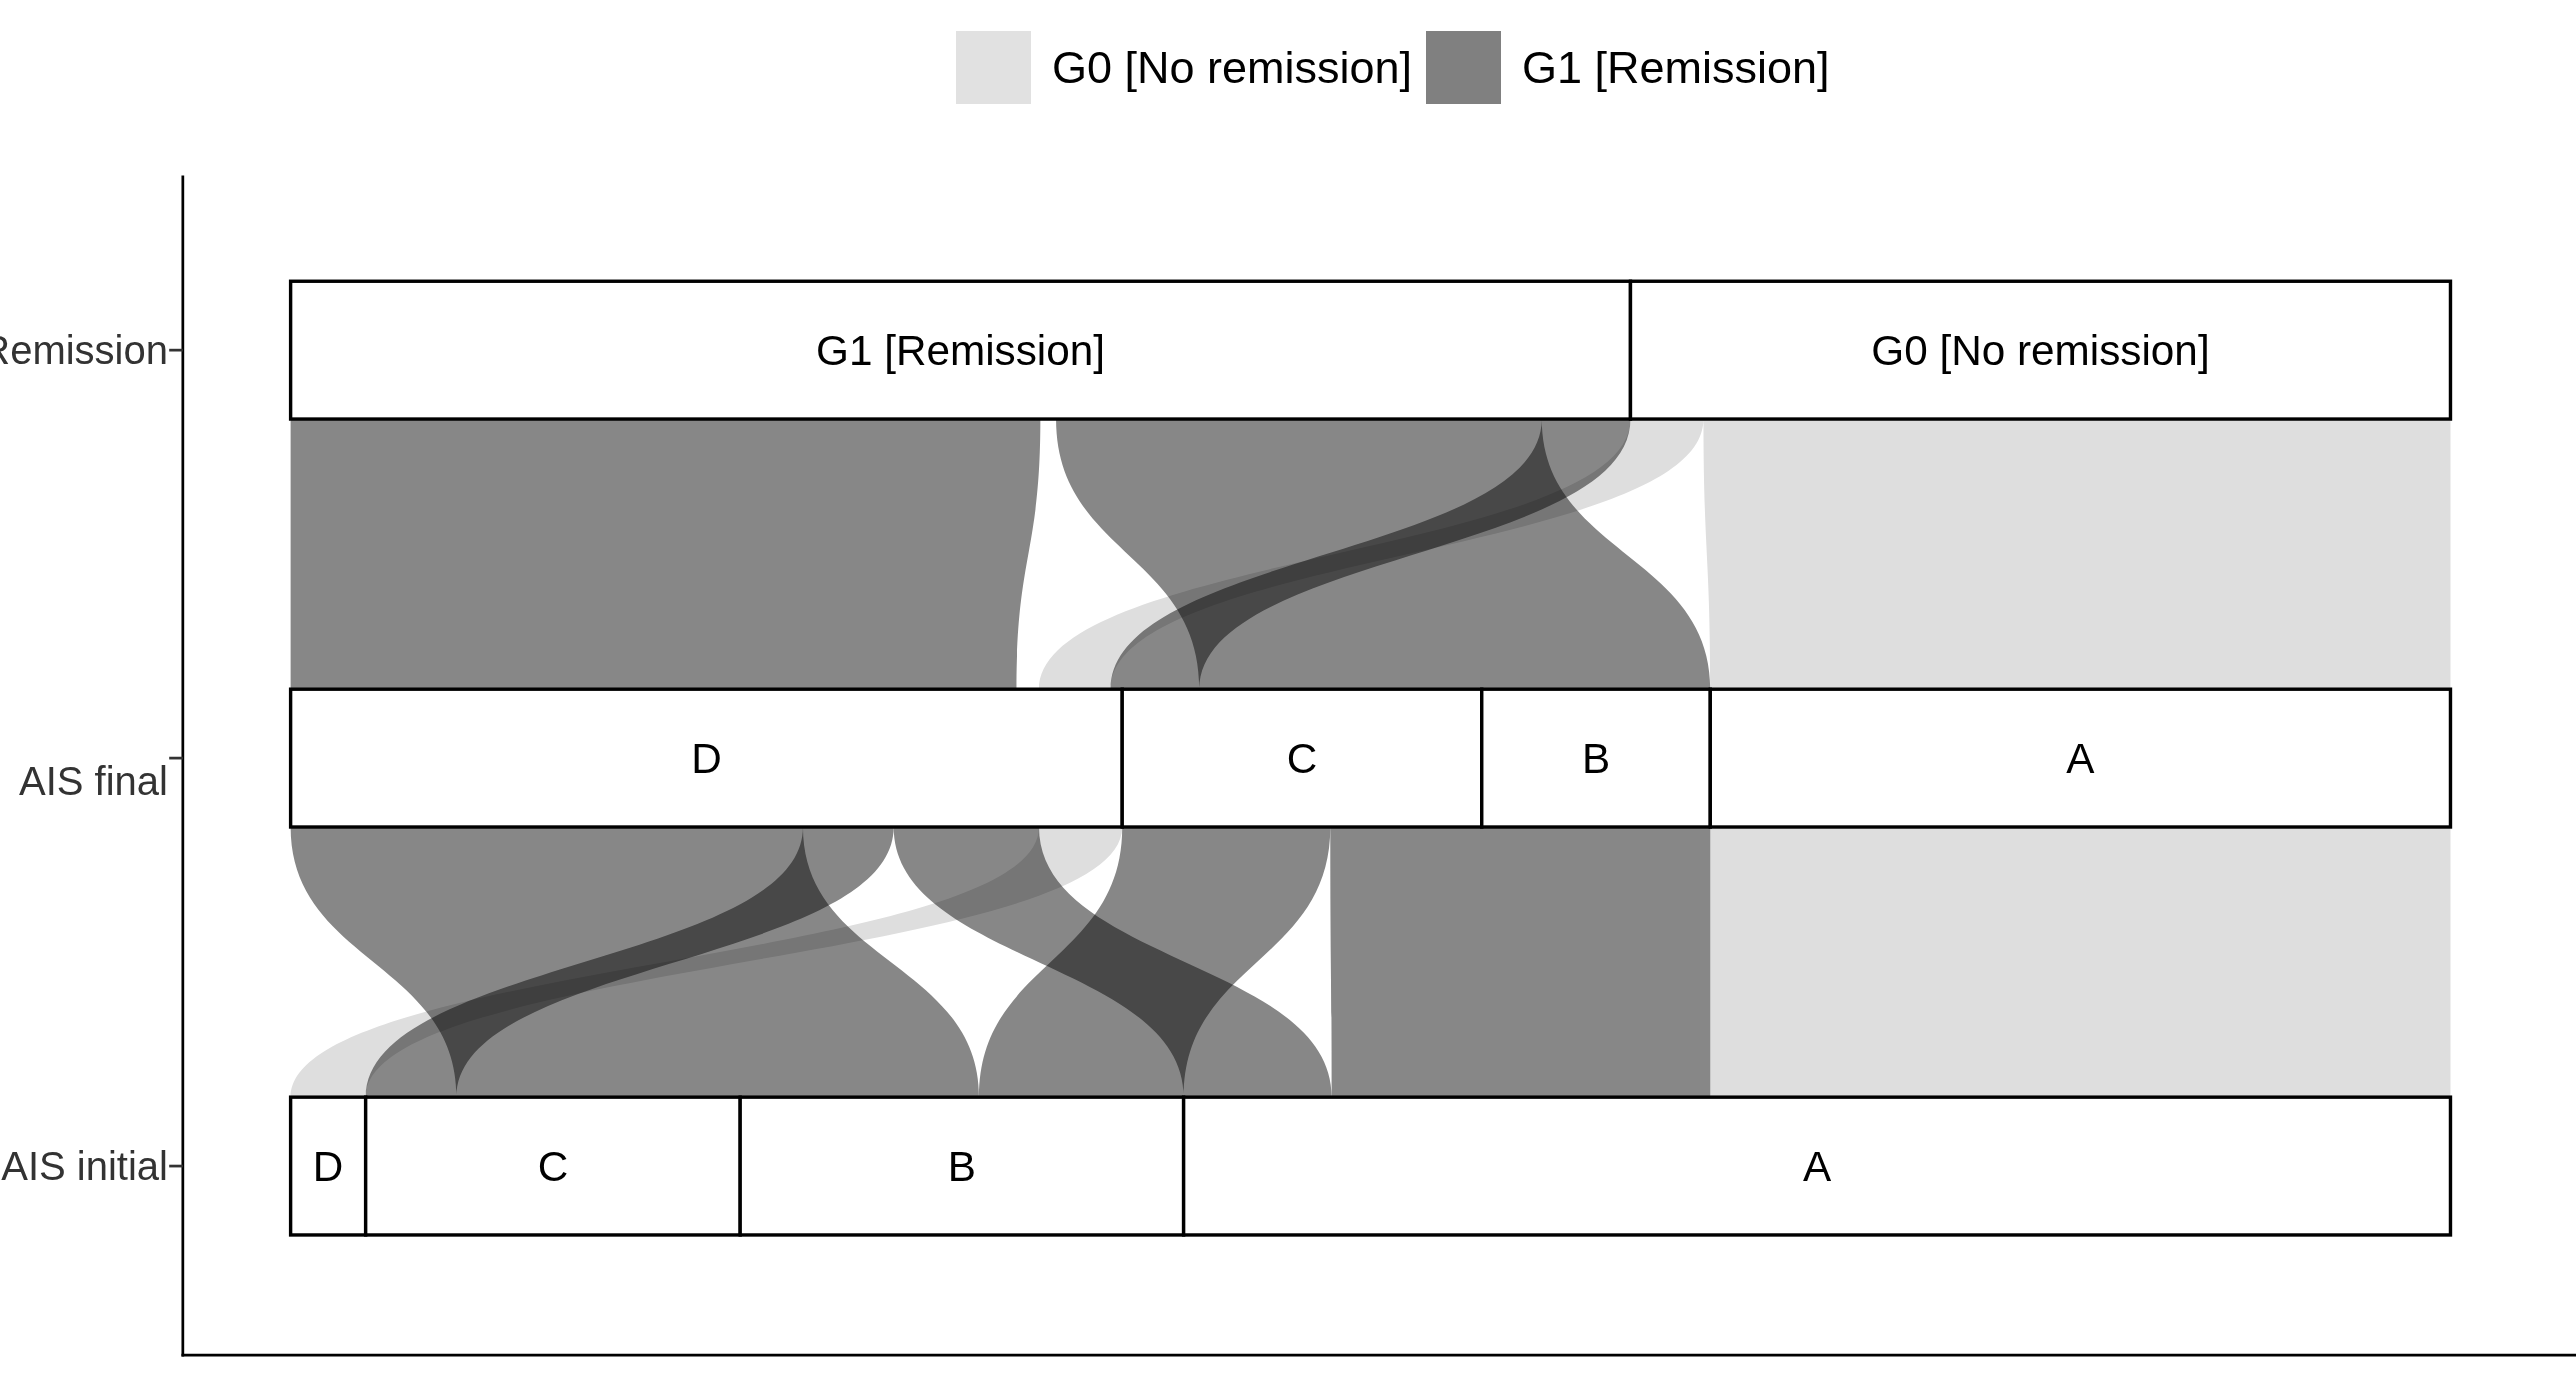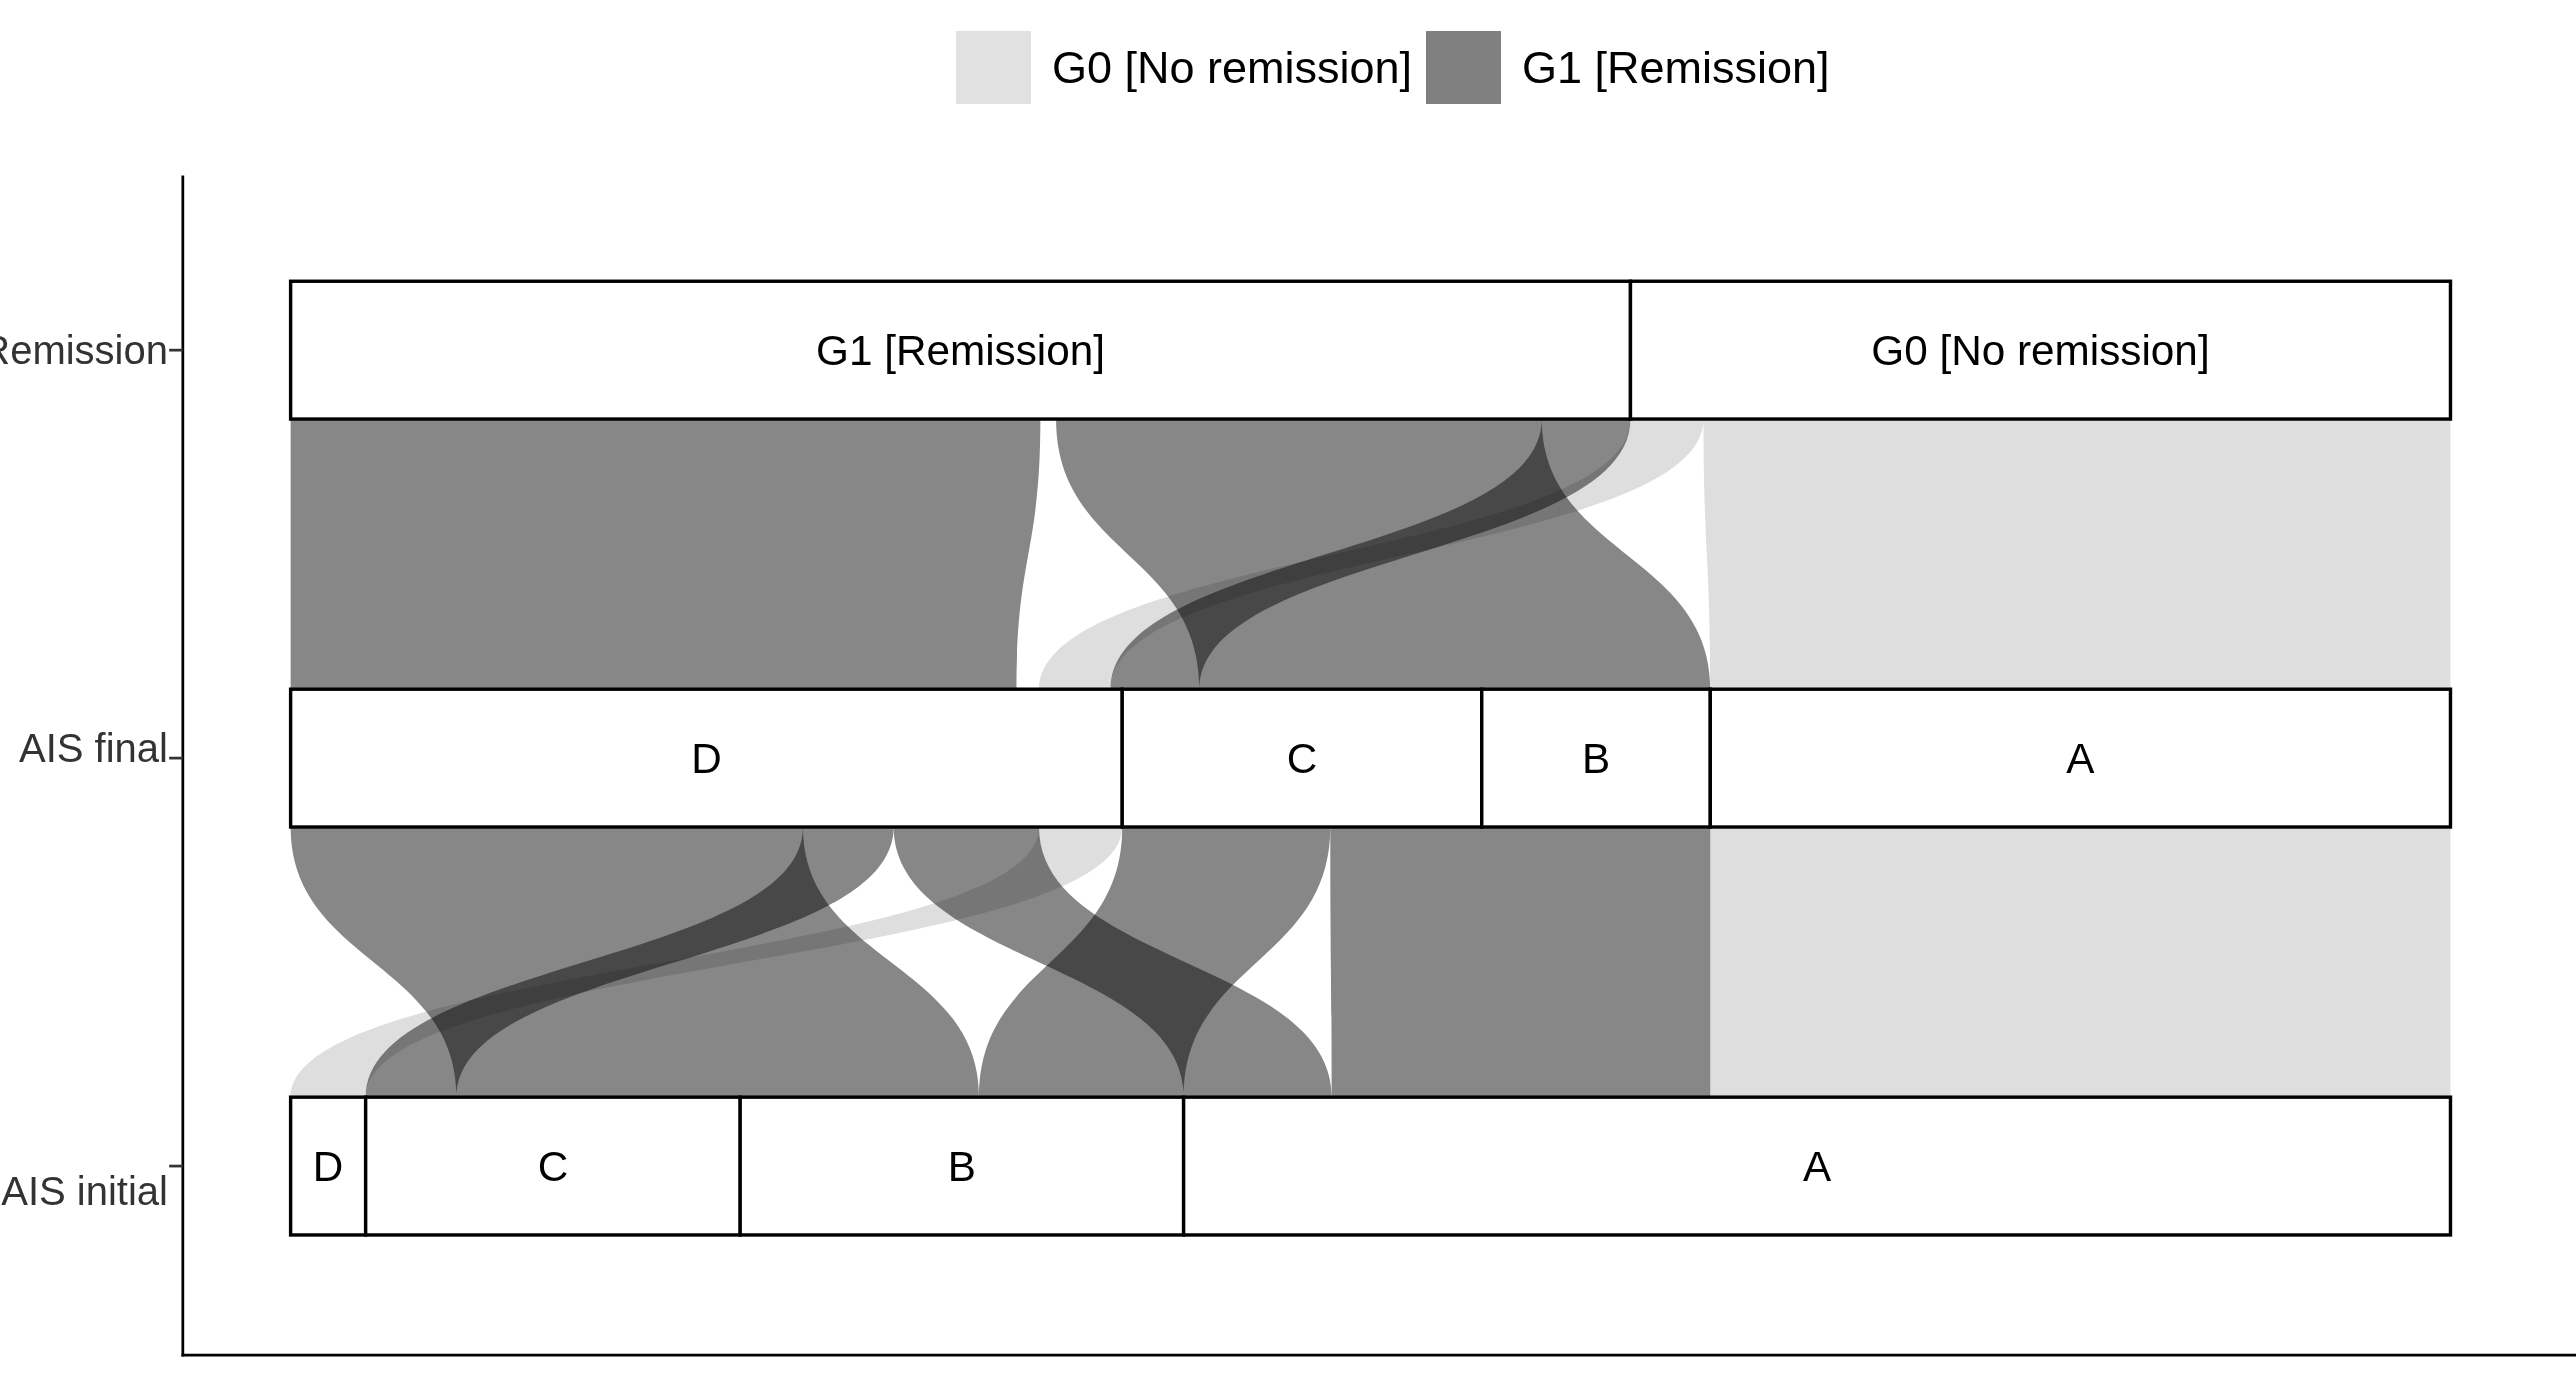--- a/index.html
+++ b/index.html
@@ -77,15 +77,15 @@
     <span class="legend-swatch" style="background: rgb(225, 225, 225);"></span>
     <span class="legend-label">G0 [No remission]</span>
   </div>
   <div class="legend-item" style="left:1426px;">
     <span class="legend-swatch" style="background: rgb(128, 128, 128);"></span>
     <span class="legend-label">G1 [Remission]</span>
   </div>
 </div>
 
 <div class="y-axis-label" style="top:281px;">Remission</div>
-<div class="y-axis-label" style="top:679px;">AIS final</div>
-<div class="y-axis-label" style="top:1122px;">AIS initial</div>
+<div class="y-axis-label" style="top:712px;">AIS final</div>
+<div class="y-axis-label" style="top:1097px;">AIS initial</div>
 
 
 </body></html>

